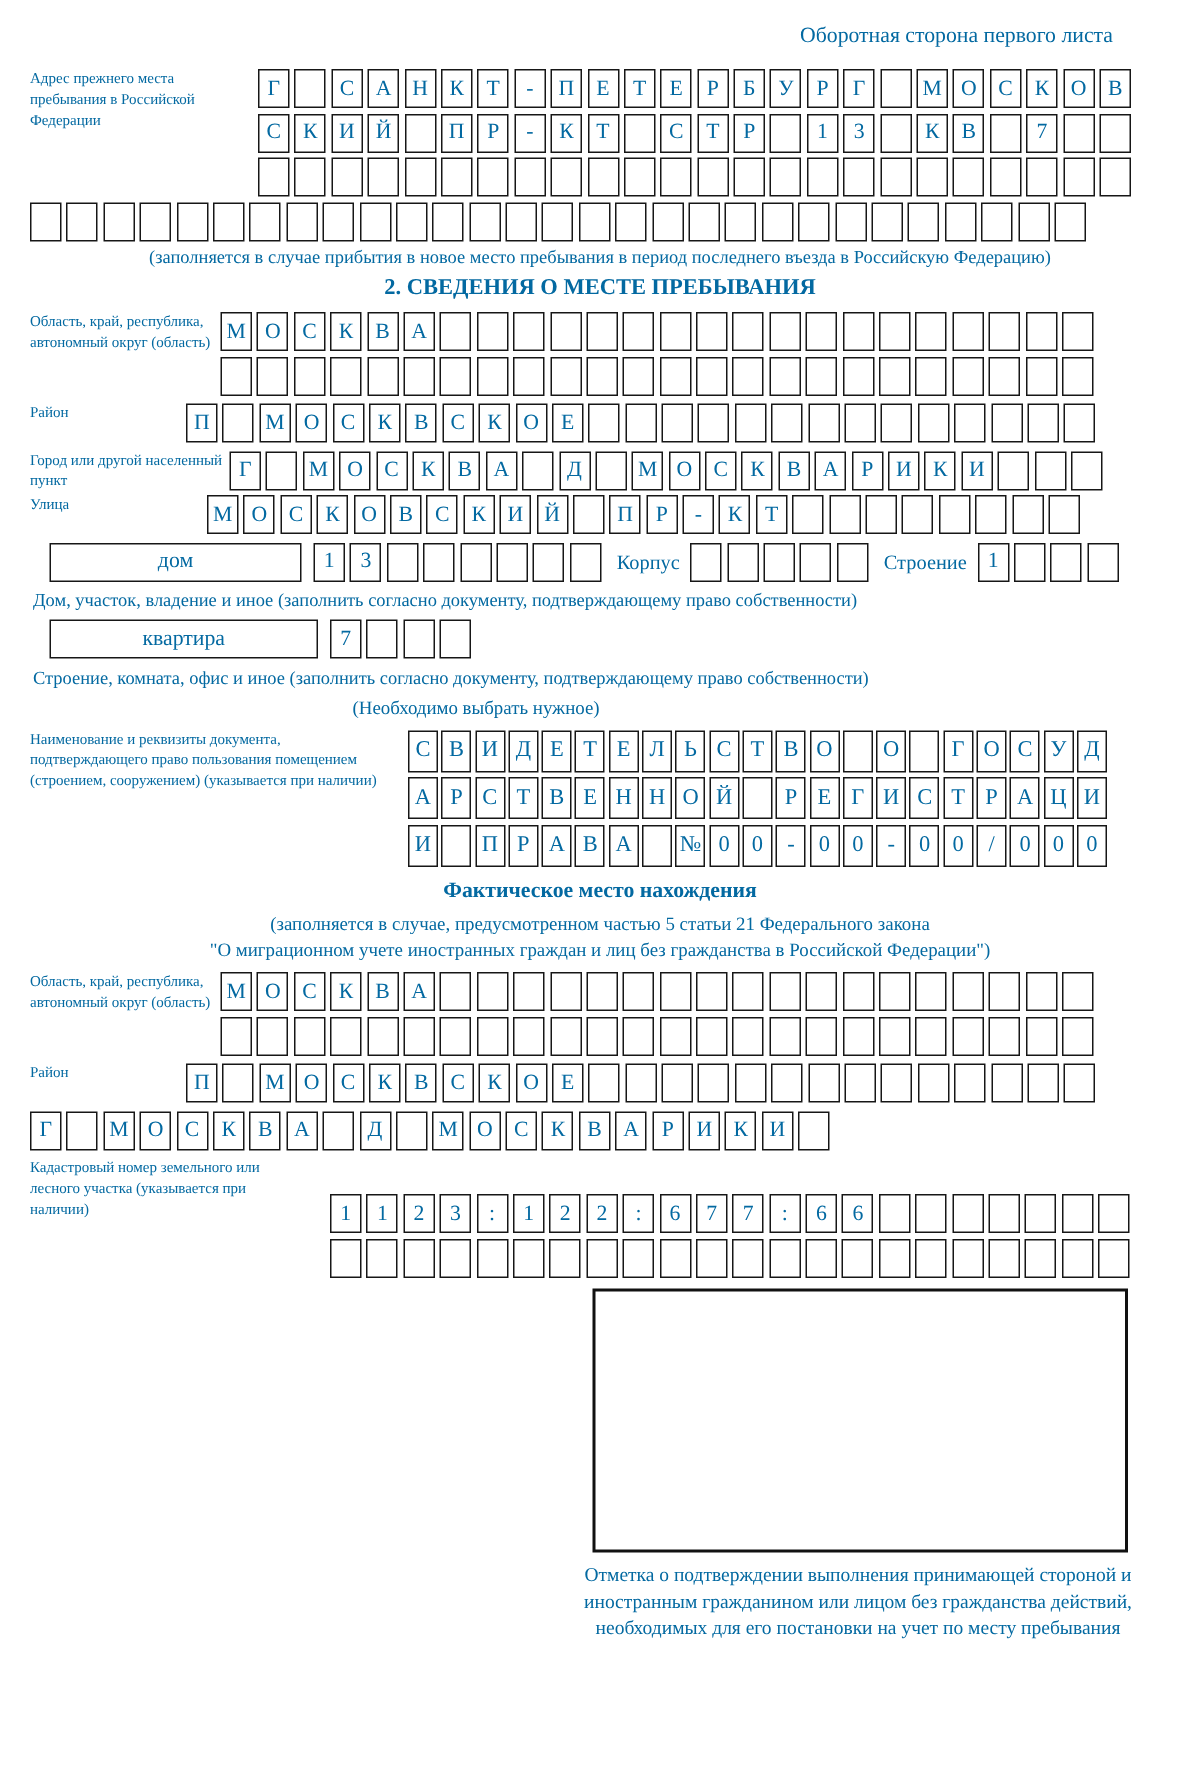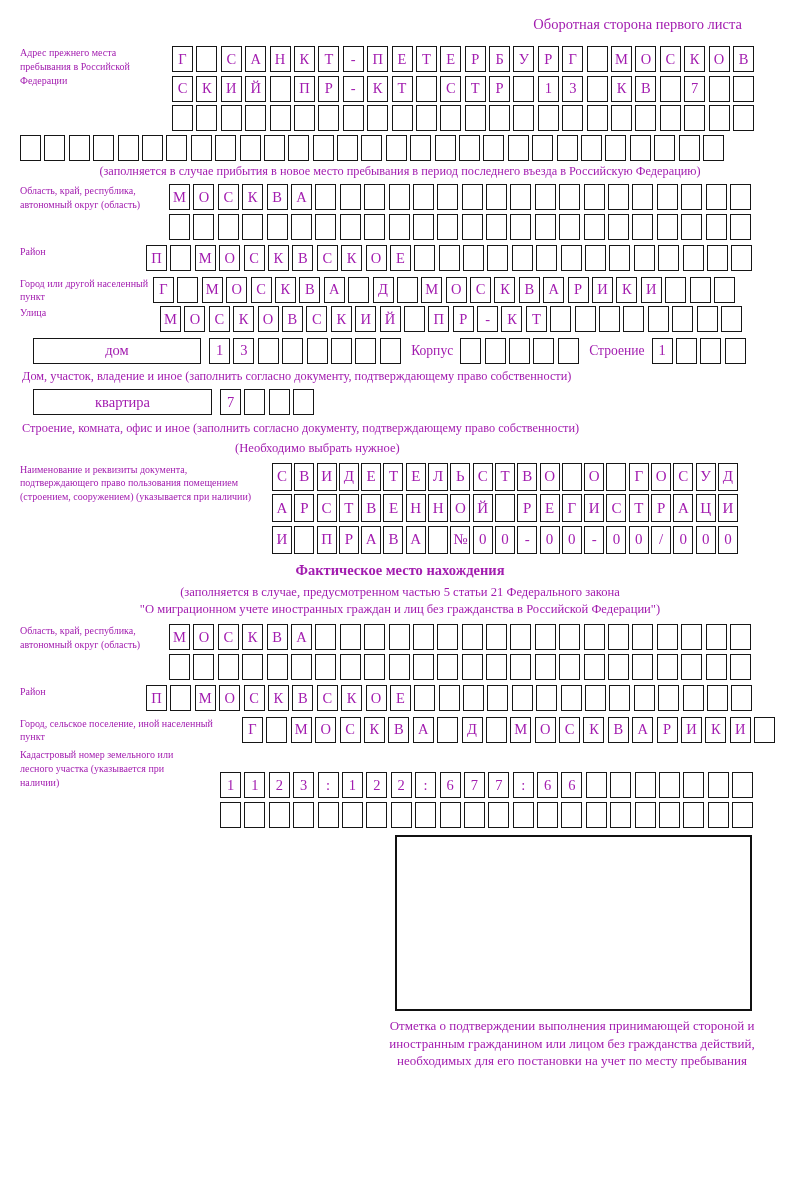--- a/index.html
+++ b/index.html
@@ -1,18 +1,18 @@
 <!DOCTYPE html>
 <html lang="ru"><head>
 <meta charset="utf-8">
 <style>
   html,body{margin:0;padding:0;background:#fff;}
   .page{
     width:800px;height:1180px;box-sizing:border-box;position:relative;
-    background:#fff;color:#a21caf;overflow:hidden;
+    background:#fff;color:#0369a1;overflow:hidden;
     font-family:"Liberation Serif","DejaVu Serif",serif;
     padding:16px 20px 0 20px;
   }
   .hdr{text-align:right;font-size:14.5px;padding-right:38px;margin-bottom:13px;}
   .row{display:flex;align-items:flex-start;}
   .lbl{font-size:10px;line-height:1.38;flex:0 0 auto;}
   .cellcol{display:flex;flex-direction:column;}
   .cells{display:flex;flex-wrap:nowrap;margin-bottom:3.5px;flex:0 0 auto;}
   .cell{
     box-sizing:border-box;flex:0 0 auto;display:inline-flex;align-items:center;justify-content:center;
@@ -41,21 +41,21 @@
   .w-prev .inner{width:122px;}
   .w-region{flex-basis:127px;}
   .w-district{flex-basis:104px;}
   .w-city{flex-basis:133px;}
   .w-street{flex-basis:118px;}
   .w-doc{flex-basis:252px;}
   .w-doc .inner{width:238px;}
   .w-city2{flex-basis:200px;}
   .w-kad{flex-basis:200px;}
   .w-kad .inner{width:175px;}
-  .mb2{margin-bottom:2px;gap:22px;} .mb6{margin-bottom:6px;}
+  .mb2{margin-bottom:2px;} .mb6{margin-bottom:6px;}
   .houserow{margin-bottom:2px;}
   .houserow .widebox.house{width:168px;margin-left:13px;margin-right:8px;}
   .aptrow{margin-bottom:2px;}
   .aptrow .widebox.apt{width:179px;margin-left:13px;margin-right:8px;}
   .docblock{margin-bottom:5px;}
   .stamp{
     box-sizing:border-box;border:2px solid #111;width:357px;height:176px;
     margin:4px 0 6px 375px;
   }
   .stampcap{width:400px;margin-left:352px;text-align:center;font-size:13px;line-height:1.35;font-family:Liberation Serif, serif;}
@@ -178,20 +178,21 @@
       <span class="cell"></span>
       <span class="cell"></span>
       <span class="cell"></span>
       <span class="cell"></span>
       <span class="cell"></span>
       <span class="cell"></span>
       <span class="cell"></span>
     </div>
   <div class="cap center">(заполняется в случае прибытия в новое место пребывания в период последнего въезда в Российскую Федерацию)</div>
 
+  <div class="title">2. СВЕДЕНИЯ О МЕСТЕ ПРЕБЫВАНИЯ</div>
 
   <div class="row mb2">
     <div class="lbl w-region">Область, край, республика, автономный округ (область)</div>
     <div class="cellcol">
       <div class="cells">
           <span class="cell">М</span>
           <span class="cell">О</span>
           <span class="cell">С</span>
           <span class="cell">К</span>
           <span class="cell">В</span>
@@ -542,21 +543,20 @@
         <span class="cell"></span>
         <span class="cell"></span>
         <span class="cell"></span>
         <span class="cell"></span>
         <span class="cell"></span>
         <span class="cell"></span>
       </div>
   </div>
 
   <div class="row mb2">
-    <div class="lbl w-city2">Город, сельское поселение, иной населенный пункт</div>
     <div class="cells">
         <span class="cell">Г</span>
         <span class="cell"></span>
         <span class="cell">М</span>
         <span class="cell">О</span>
         <span class="cell">С</span>
         <span class="cell">К</span>
         <span class="cell">В</span>
         <span class="cell">А</span>
         <span class="cell"></span>

